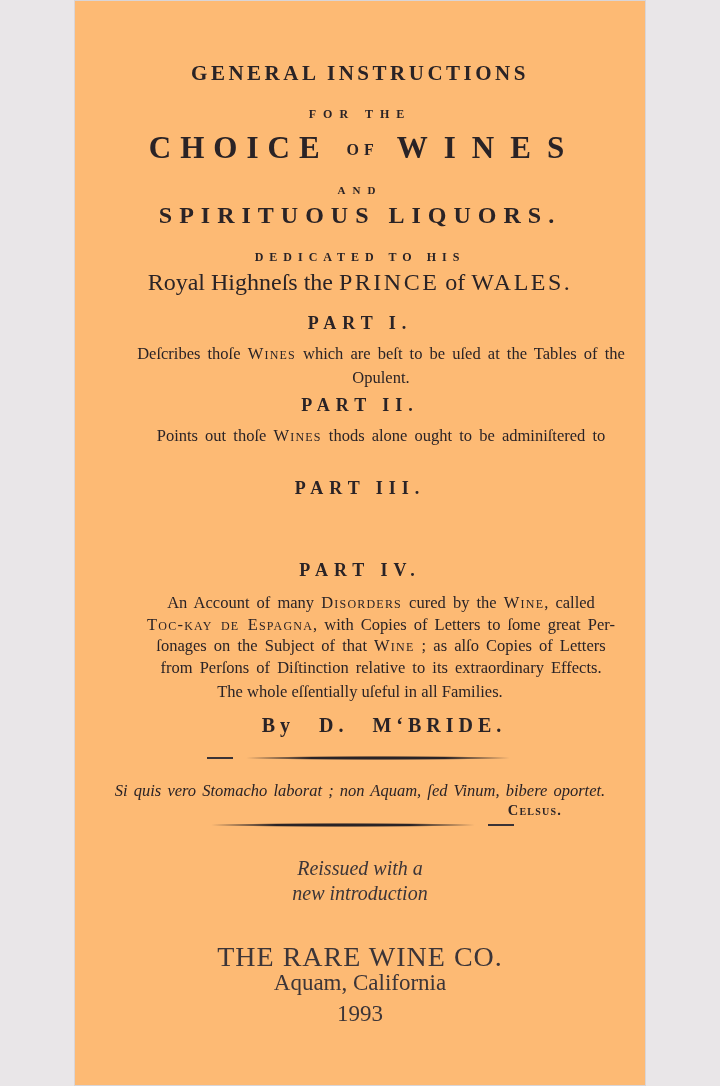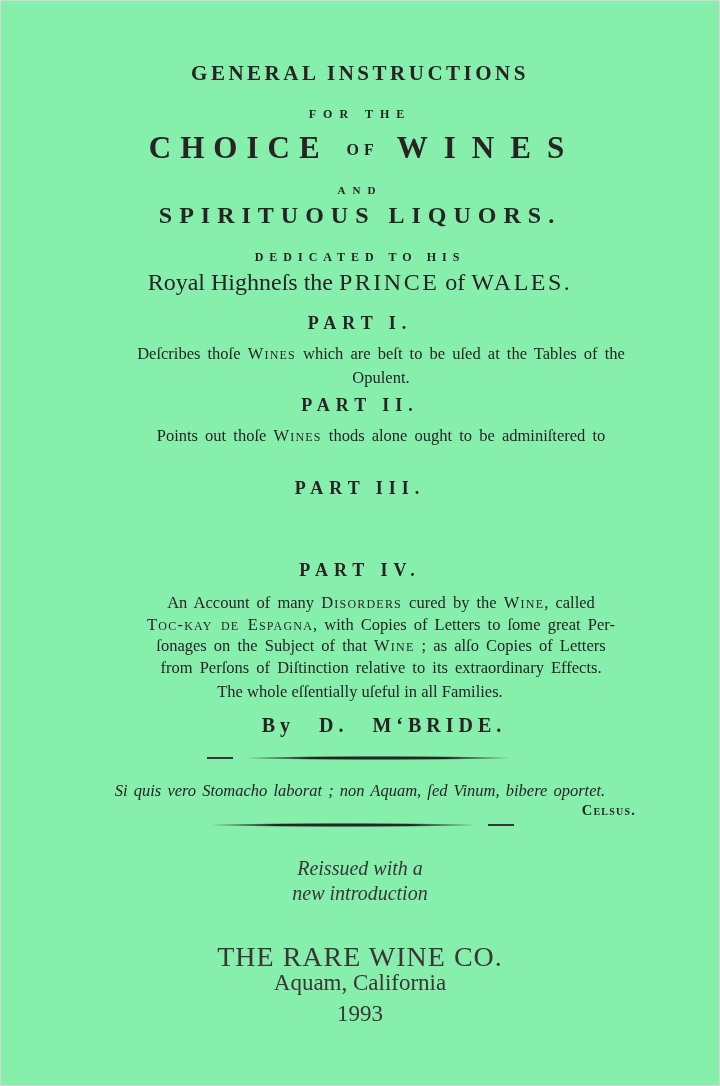--- a/index.html
+++ b/index.html
@@ -2,24 +2,24 @@
 <html><head>
 <meta charset="utf-8">
 <style>
   html, body {
     margin: 0;
     padding: 0;
     background: #e9e6e8;
   }
   .page {
     position: relative;
-    width: 720px;
+    width: 572px;
     height: 1086px;
     margin: 0 auto;
-    background: #86efac;
+    background: #fdba74;
     box-shadow: inset 0 0 0 1px #d9d5d7;
     overflow: hidden;
     color: #2a2326;
     font-family: "Liberation Serif", "DejaVu Serif", serif;
   }
   .abs {
     position: absolute;
     left: 0;
     right: 0;
     text-align: center;

